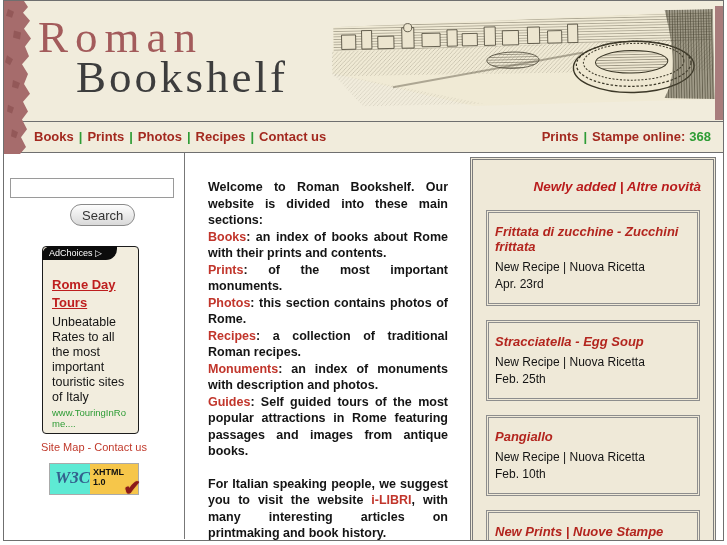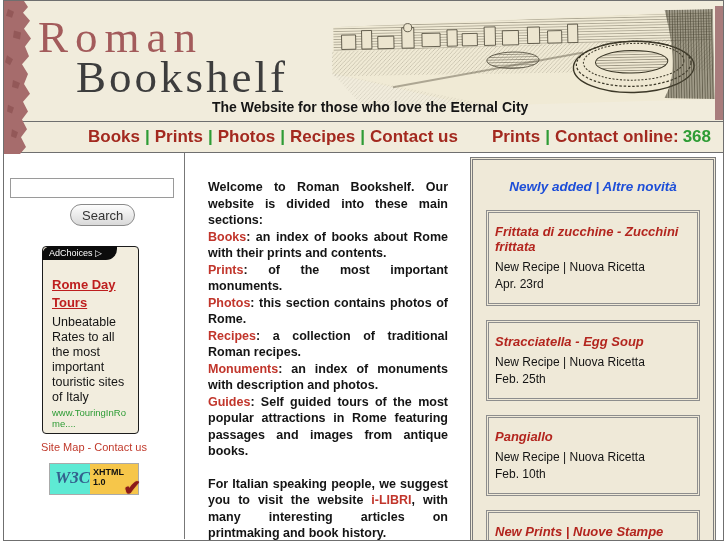--- a/index.html
+++ b/index.html
@@ -20,22 +20,22 @@
          font-family:"Liberation Serif",serif;font-size:45px;line-height:1;
          color:#A35B5B;letter-spacing:7px}
   .logo2{position:absolute;left:72px;top:54px;z-index:3;
          font-family:"Liberation Serif",serif;font-size:45px;line-height:1;
          color:#3d3d3d;letter-spacing:3px}
   .tagline{position:absolute;left:208px;top:98px;z-index:4;
            font-size:14px;font-weight:bold;color:#151515;white-space:nowrap}
 
   
   .nav{position:relative;height:30px;line-height:30px;background:#F1ECDC;
-       border-bottom:1px solid #6f6f6f;font-weight:bold;font-size:17px;
-       padding-left:84px;white-space:nowrap}
+       border-bottom:1px solid #6f6f6f;font-weight:bold;font-size:13px;
+       padding-left:30px;white-space:nowrap}
   .nav a{text-decoration:none;cursor:pointer}
   .nav-link{color:#A3291F}
   .nav-sep{color:#2E9C35;padding:0 5px}
   .nav-right{position:absolute;right:12px;top:0}
   .nav-count{color:#2E9C35;padding-left:4px}
 
   
   .content{position:relative;height:386px;background:#fff}
   .left-col{position:absolute;left:0;top:0;bottom:0;width:180px;
             border-right:1px solid #777}
@@ -72,21 +72,21 @@
              text-shadow:0 0 1px #8B1A1A}
 
   .main-col{position:absolute;left:181px;top:0;bottom:0;width:240px;
             padding:26px 22px 0 23px;font-weight:bold;font-size:12.5px;
             line-height:16.5px;color:#141414;text-align:justify}
   .main-col .inline-link{color:#C1352B;text-decoration:none;cursor:pointer}
   .para-gap{height:16px}
 
   .news-col{position:absolute;left:466px;top:4px;width:216px;height:900px;
             background:#EFE9D8;border:3px double #7b7b7b;padding:10px 12px 0 12px}
-  .news-title{text-align:center;color:#1d4ed8;font-weight:bold;font-style:italic;
+  .news-title{text-align:right;color:#b91c1c;font-weight:bold;font-style:italic;
               font-size:13.5px;margin:9px 0 16px}
   .news-box{border:3px double #8d8d8d;background:#EFE9D8;
             padding:11px 6px 10px;margin:0 1px 14px}
   .news-box-title{color:#B3251E;font-weight:bold;font-style:italic;font-size:13px;
                   margin-bottom:5px;cursor:pointer}
   .news-line{font-size:12px;color:#141414;line-height:17px}
 </style>
 </head>
 <body>
 
@@ -130,27 +130,26 @@
         <ellipse cx="300" cy="52" rx="57" ry="22" fill="none" stroke="#3c3828" stroke-width="1.2" stroke-dasharray="2.5 1.8"></ellipse>
         <ellipse cx="300" cy="50" rx="50" ry="18" fill="none" stroke="#3c3828" stroke-dasharray="2 1.6"></ellipse>
         <ellipse cx="298" cy="50" rx="36" ry="11" fill="url(#pH)" stroke="#3c3828"></ellipse>
         <path d="M332,0 H380 V88 L330,86 C345,62 338,28 332,0 Z" fill="url(#pV)"></path>
         <path d="M332,0 H380 V88 L330,86 C345,62 338,28 332,0 Z" fill="#3f3a2a" opacity="0.45"></path>
         <polygon points="0,55 150,88 30,88" fill="url(#pD)" opacity="0.3"></polygon>
       </svg>
       <div class="rstrip"></div>
       <div class="logo1">Roman</div>
       <div class="logo2">Bookshelf</div>
-      <div class="tagline">The Website for those who love the Eternal City</div>
     </div>
 
     <div class="nav">
       <span id="nav-links"><a class="nav-link">Books</a><span class="nav-sep">|</span><a class="nav-link">Prints</a><span class="nav-sep">|</span><a class="nav-link">Photos</a><span class="nav-sep">|</span><a class="nav-link">Recipes</a><span class="nav-sep">|</span><a class="nav-link">Contact us</a></span>
       <span class="nav-right">
-        <a class="nav-link">Prints</a><span class="nav-sep">|</span><a class="nav-link">Contact online:</a><span class="nav-count">368</span>
+        <a class="nav-link">Prints</a><span class="nav-sep">|</span><a class="nav-link">Stampe online:</a><span class="nav-count">368</span>
       </span>
     </div>
 
     <svg class="brush" viewBox="0 0 30 155" preserveAspectRatio="none">
       <path d="M0,0 H20 L24,6 L19,12 L26,20 L20,28 L27,38 L21,46 L25,56 L18,64 L24,74 L20,84 L26,94 L19,102 L24,112 L18,120 L23,130 L17,138 L22,148 L16,155 H0 Z" fill="#A66C6C"></path>
       <path d="M4,8 l6,3 -2,6 -6,-2 Z M10,30 l7,2 -1,7 -7,-2 Z M3,55 l6,4 -3,6 -5,-3 Z M9,80 l7,3 -2,6 -6,-2 Z M4,105 l6,3 -2,6 -5,-2 Z M8,130 l6,3 -2,6 -5,-2 Z" fill="#8C5252" opacity="0.75"></path>
     </svg>
   </div>
 
   <div class="content">

